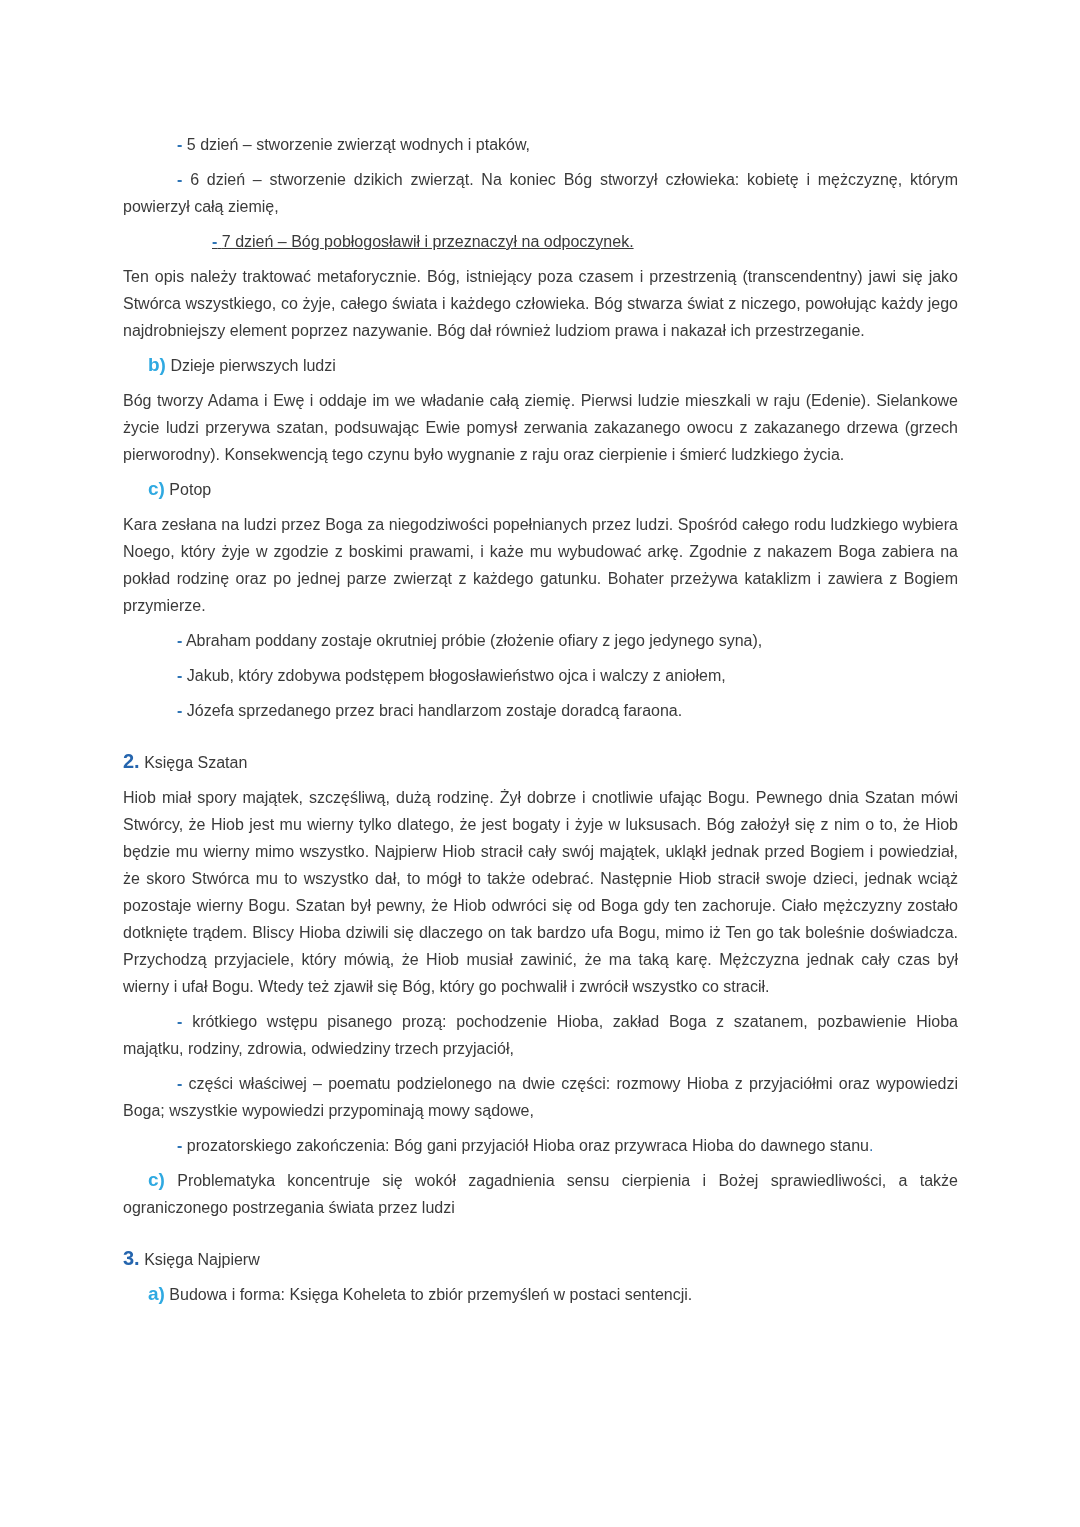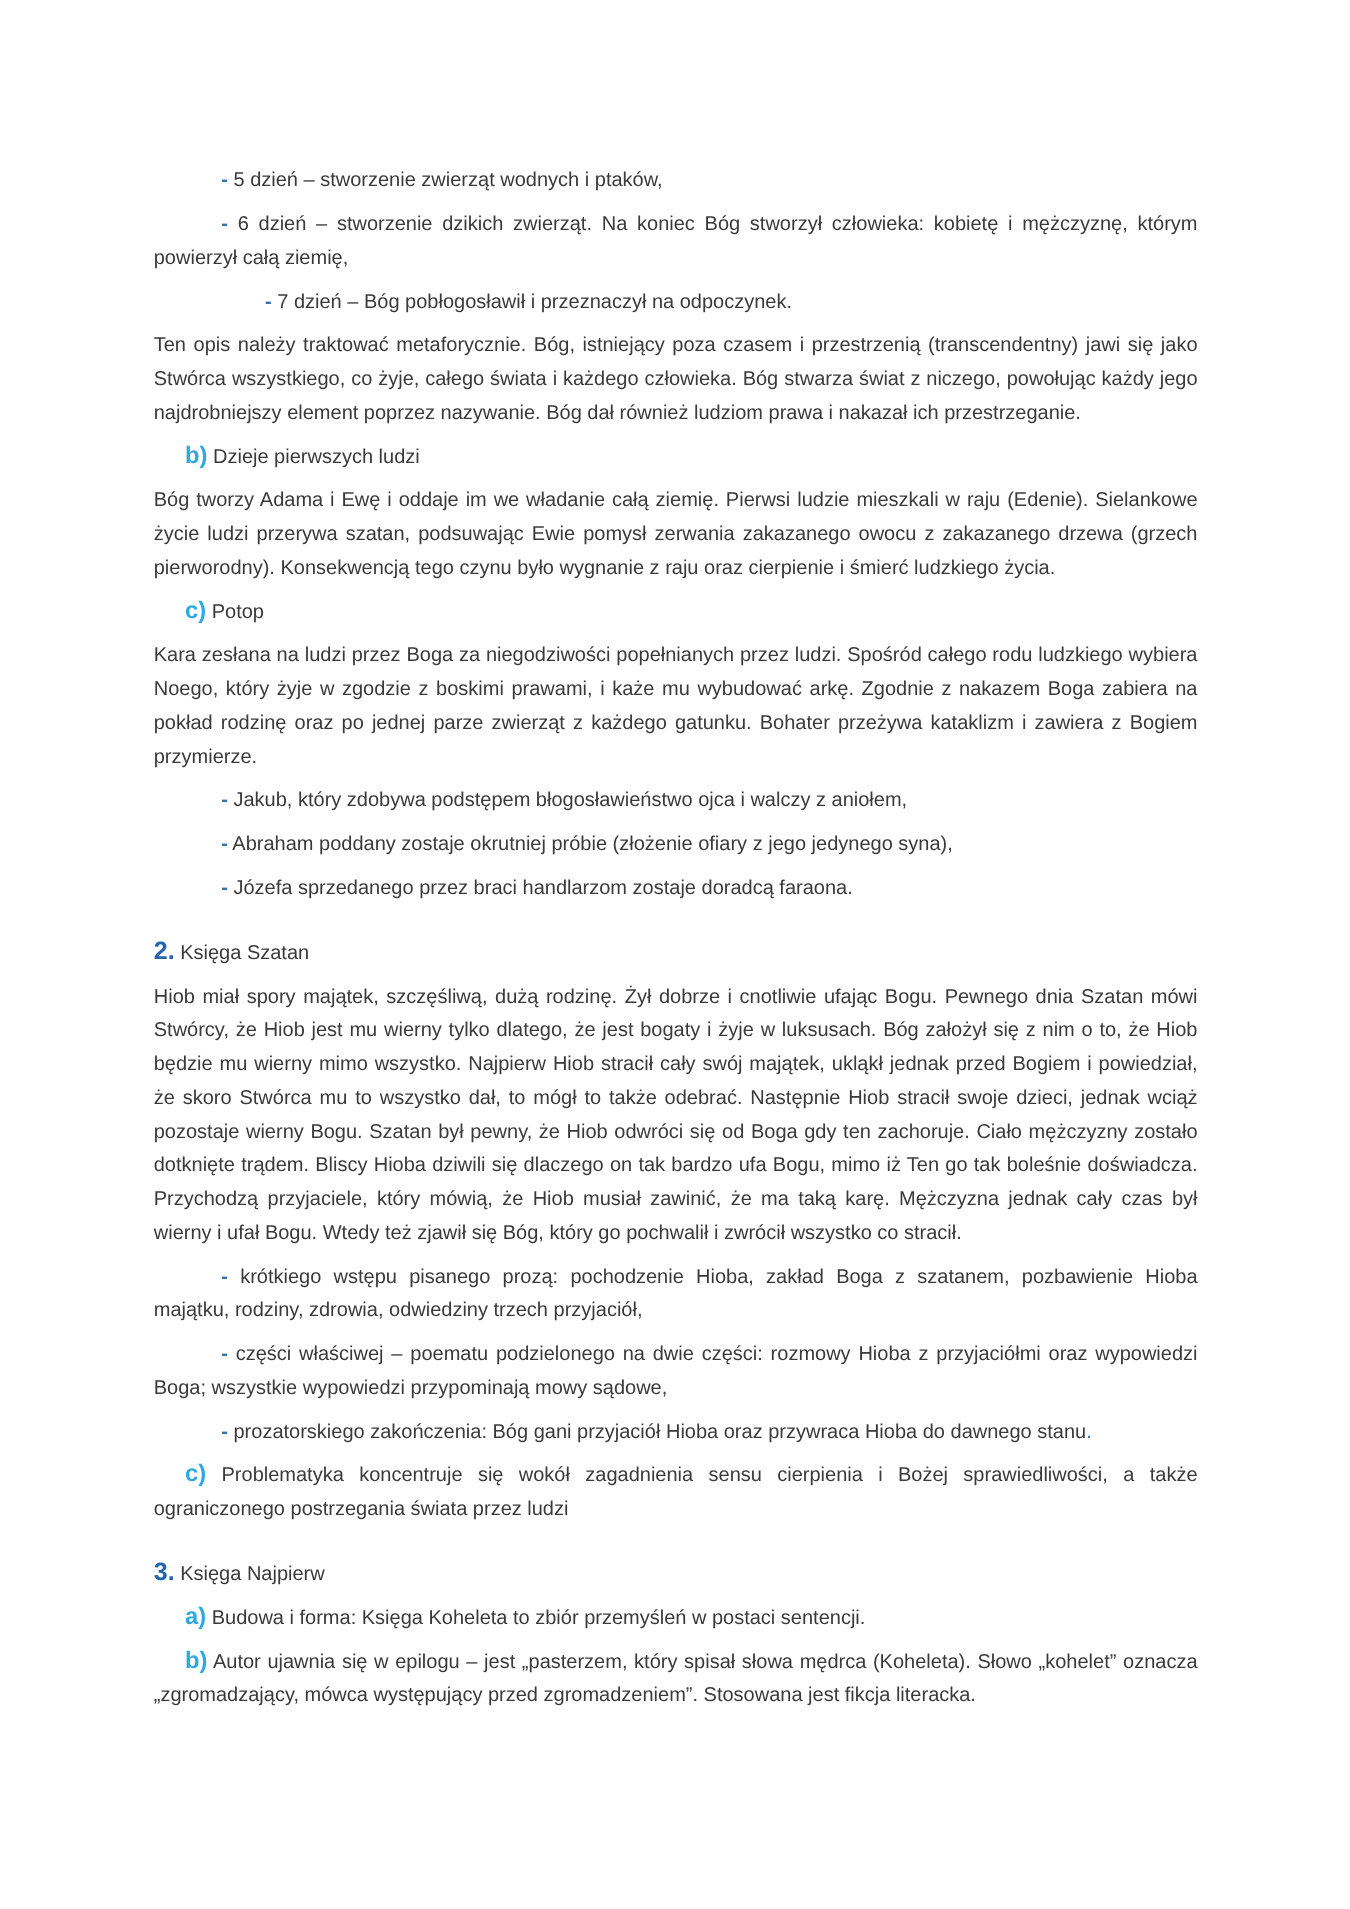--- a/index.html
+++ b/index.html
@@ -16,21 +16,21 @@
     line-height:27px;
     color:#3a3a3a;
     overflow:hidden;
   }
   .doc p{
     margin:0 0 8px 0;
     text-align:justify;
   }
   .b-para{ text-indent:0; }
   .b-dash{ text-indent:54px; }
-  .b-dash-deep{ text-indent:89px; }
+  .b-dash-deep{ text-indent:89px;text-decoration:underline; }
   .b-letter{ text-indent:25px; }
   .b-number{ text-indent:0; }
   .marker{ font-weight:700; line-height:1; }
   .marker-dash{ color:#2e74b5; }
   .marker-letter{ color:#2fa9e1; font-size:19px; }
   .marker-number{ color:#2565ae; font-size:20px; }
   .tail{ color:#2e74b5; }
   .spacer{ height:17px; }
 </style>
 </head>
@@ -39,28 +39,27 @@
 <div class="page">
   <div class="doc" id="doc">
       <p class="block b-dash"><span class="marker marker-dash">-</span> <span>5 dzień – stworzenie zwierząt wodnych i ptaków,</span></p>
       <p class="block b-dash"><span class="marker marker-dash">-</span> <span>6 dzień – stworzenie dzikich zwierząt. Na koniec Bóg stworzył człowieka: kobietę i mężczyznę, którym powierzył całą ziemię,</span></p>
       <p class="block b-dash-deep"><span class="marker marker-dash">-</span> <span>7 dzień – Bóg pobłogosławił i przeznaczył na odpoczynek.</span></p>
       <p class="block b-para"><span>Ten opis należy traktować metaforycznie. Bóg, istniejący poza czasem i przestrzenią (transcendentny) jawi się jako Stwórca wszystkiego, co żyje, całego świata i każdego człowieka. Bóg stwarza świat z niczego, powołując każdy jego najdrobniejszy element poprzez nazywanie. Bóg dał również ludziom prawa i nakazał ich przestrzeganie.</span></p>
       <p class="block b-letter"><span class="marker marker-letter">b)</span> <span>Dzieje pierwszych ludzi</span></p>
       <p class="block b-para"><span>Bóg tworzy Adama i Ewę i oddaje im we władanie całą ziemię. Pierwsi ludzie mieszkali w raju (Edenie). Sielankowe życie ludzi przerywa szatan, podsuwając Ewie pomysł zerwania zakazanego owocu z zakazanego drzewa (grzech pierworodny). Konsekwencją tego czynu było wygnanie z raju oraz cierpienie i śmierć ludzkiego życia.</span></p>
       <p class="block b-letter"><span class="marker marker-letter">c)</span> <span>Potop</span></p>
       <p class="block b-para"><span>Kara zesłana na ludzi przez Boga za niegodziwości popełnianych przez ludzi. Spośród całego rodu ludzkiego wybiera Noego, który żyje w zgodzie z boskimi prawami, i każe mu wybudować arkę. Zgodnie z nakazem Boga zabiera na pokład rodzinę oraz po jednej parze zwierząt z każdego gatunku. Bohater przeżywa kataklizm i zawiera z Bogiem przymierze.</span></p>
+      <p class="block b-dash"><span class="marker marker-dash">-</span> <span>Abraham poddany zostaje okrutniej próbie (złożenie ofiary z jego jedynego syna),</span></p>
       <p class="block b-dash"><span class="marker marker-dash">-</span> <span>Jakub, który zdobywa podstępem błogosławieństwo ojca i walczy z aniołem,</span></p>
-      <p class="block b-dash"><span class="marker marker-dash">-</span> <span>Abraham poddany zostaje okrutniej próbie (złożenie ofiary z jego jedynego syna),</span></p>
       <p class="block b-dash"><span class="marker marker-dash">-</span> <span>Józefa sprzedanego przez braci handlarzom zostaje doradcą faraona.</span></p>
       <div class="spacer"></div>
       <p class="block b-number"><span class="marker marker-number">2.</span> <span>Księga Szatan</span></p>
       <p class="block b-para"><span>Hiob miał spory majątek, szczęśliwą, dużą rodzinę. Żył dobrze i cnotliwie ufając Bogu. Pewnego dnia Szatan mówi Stwórcy, że Hiob jest mu wierny tylko dlatego, że jest bogaty i żyje w luksusach. Bóg założył się z nim o to, że Hiob będzie mu wierny mimo wszystko. Najpierw Hiob stracił cały swój majątek, ukląkł jednak przed Bogiem i powiedział, że skoro Stwórca mu to wszystko dał, to mógł to także odebrać. Następnie Hiob stracił swoje dzieci, jednak wciąż pozostaje wierny Bogu. Szatan był pewny, że Hiob odwróci się od Boga gdy ten zachoruje. Ciało mężczyzny zostało dotknięte trądem. Bliscy Hioba dziwili się dlaczego on tak bardzo ufa Bogu, mimo iż Ten go tak boleśnie doświadcza. Przychodzą przyjaciele, który mówią, że Hiob musiał zawinić, że ma taką karę. Mężczyzna jednak cały czas był wierny i ufał Bogu. Wtedy też zjawił się Bóg, który go pochwalił i zwrócił wszystko co stracił.</span></p>
       <p class="block b-dash"><span class="marker marker-dash">-</span> <span>krótkiego wstępu pisanego prozą: pochodzenie Hioba, zakład Boga z szatanem, pozbawienie Hioba majątku, rodziny, zdrowia, odwiedziny trzech przyjaciół,</span></p>
       <p class="block b-dash"><span class="marker marker-dash">-</span> <span>części właściwej – poematu podzielonego na dwie części: rozmowy Hioba z przyjaciółmi oraz wypowiedzi Boga; wszystkie wypowiedzi przypominają mowy sądowe,</span></p>
       <p class="block b-dash"><span class="marker marker-dash">-</span> <span>prozatorskiego zakończenia: Bóg gani przyjaciół Hioba oraz przywraca Hioba do dawnego stanu</span><span class="tail">.</span></p>
       <p class="block b-letter"><span class="marker marker-letter">c)</span> <span>Problematyka koncentruje się wokół zagadnienia sensu cierpienia i Bożej sprawiedliwości, a także ograniczonego postrzegania świata przez ludzi</span></p>
       <div class="spacer"></div>
       <p class="block b-number"><span class="marker marker-number">3.</span> <span>Księga Najpierw</span></p>
       <p class="block b-letter"><span class="marker marker-letter">a)</span> <span>Budowa i forma: Księga Koheleta to zbiór przemyśleń w postaci sentencji.</span></p>
-      <p class="block b-letter"><span class="marker marker-letter">b)</span> <span>Autor ujawnia się w epilogu – jest „pasterzem, który spisał słowa mędrca (Koheleta). Słowo „kohelet” oznacza „zgromadzający, mówca występujący przed zgromadzeniem”. Stosowana jest fikcja literacka.</span></p>
     </div>
 </div>
 
 </body></html>

